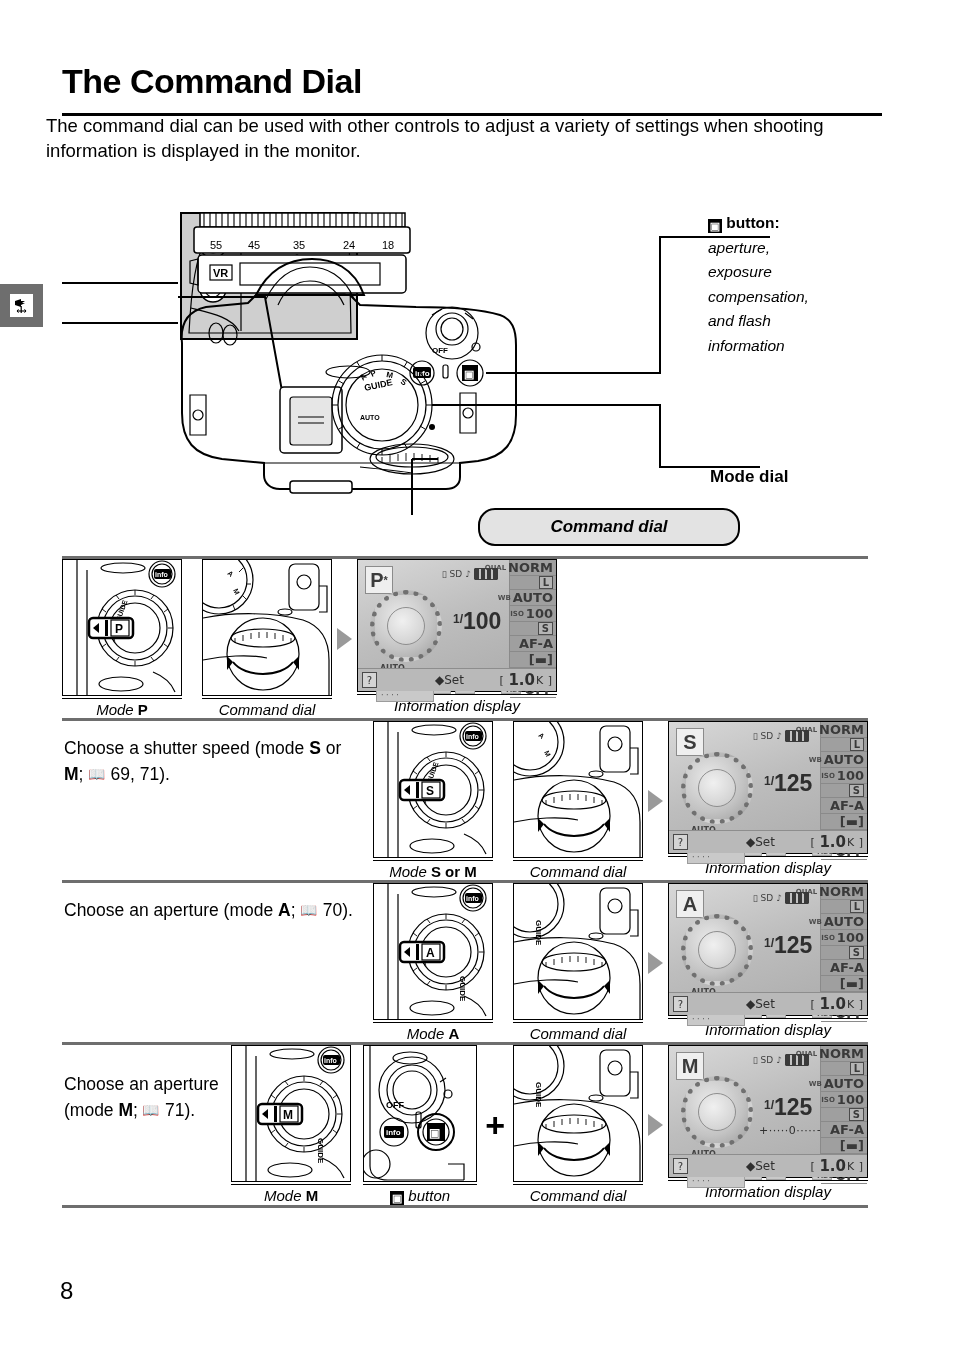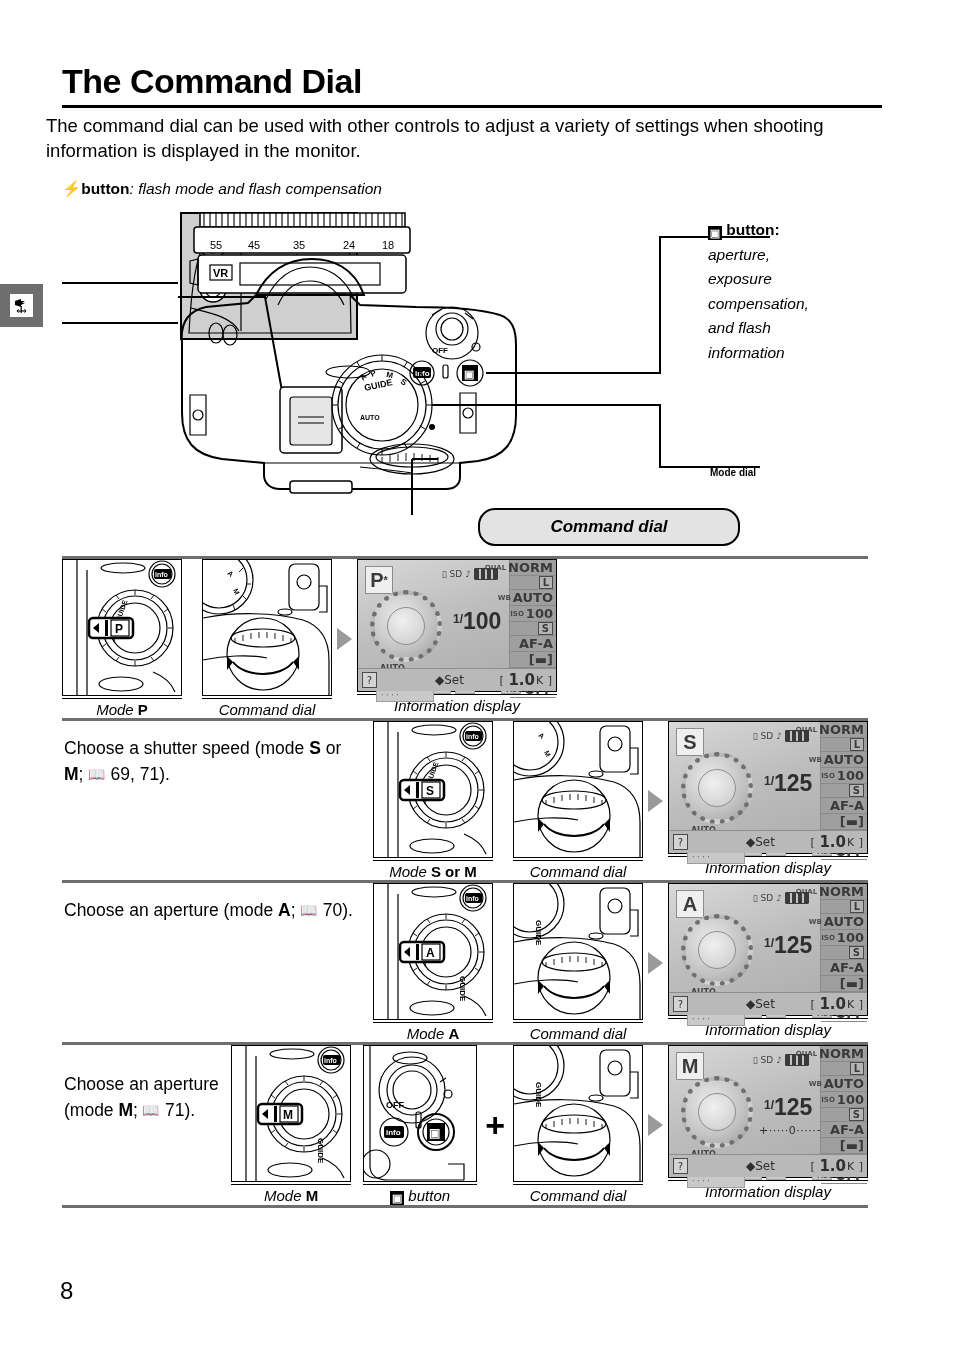--- a/index.html
+++ b/index.html
@@ -20,54 +20,54 @@
   }
   .chapter-tab .glyph{
     width:23px;height:23px;background:#fff;display:flex;
     align-items:center;justify-content:center;font-size:17px;line-height:1;color:#000;
   }
 
   
   h1.title{
     position:absolute;left:62px;top:62px;width:820px;
     margin:0;font-size:34px;font-weight:bold;letter-spacing:-0.5px;
-    border-bottom:3px solid #000;padding-bottom:4px;
+    border-bottom:3px solid #000;padding-bottom:12px;
   }
   p.intro{
     position:absolute;left:46px;top:113px;width:790px;margin:0;
     font-size:18.5px;line-height:25px;
   }
   .flash-line{
     position:absolute;left:62px;top:180px;font-size:15.5px;font-style:italic;
   }
   .flash-line b{font-style:normal;}
   .flash-line .bolt{font-style:normal;font-weight:bold;}
 
   
   .ann-left{
     position:absolute;left:62px;top:366px;width:290px;
     font-size:15.5px;line-height:24px;font-style:italic;
   }
   .ann-left b{font-style:normal;}
   .ann-right{
-    position:absolute;left:708px;top:218px;width:180px;
+    position:absolute;left:708px;top:211px;width:180px;
     font-size:15.5px;line-height:24.5px;font-style:italic;
   }
   .ann-right b{font-style:normal;}
   .ebtn-glyph{
     display:inline-block;width:14px;height:14px;background:#000;color:#fff;
     font-style:normal;font-weight:bold;font-size:11px;line-height:14px;
     text-align:center;vertical-align:-2px;
   }
 
   
   .diagram{position:absolute;left:60px;top:205px;width:830px;height:340px;}
 
   .mode-dial-label{
-    position:absolute;left:710px;top:467px;font-size:10px;font-weight:bold;
+    position:absolute;left:710px;top:467px;font-size:17px;font-weight:bold;
   }
   .command-dial-pill{
     position:absolute;left:478px;top:508px;width:258px;height:34px;
     border:2px solid #000;border-radius:17px;background:#e3e3e3;
     display:flex;align-items:center;justify-content:center;
     font-size:17px;font-style:italic;font-weight:bold;
   }
 
   
   .tbl{position:absolute;left:62px;top:556px;width:806px;}
@@ -205,23 +205,20 @@
         <rect x="8.6" y="10" width="1.2" height="7" fill="#000"></rect>
         <path d="M5 15 L14 15" stroke="#000" stroke-width="1.1" fill="none"></path>
         <path d="M5 15 L6.5 13.3 M14 15 L12.5 13.3 M5 15 L6.5 16.7 M14 15 L12.5 16.7" stroke="#000" stroke-width="1" fill="none"></path>
       </svg>
     </div>
   </div>
 
   <h1 class="title">The Command Dial</h1>
   <p class="intro">The command dial can be used with other controls to adjust a variety of settings when shooting information is displayed in the monitor.</p>
 
-  <div class="flash-line">
-    <span class="bolt">⚡</span><b>button</b><span>: flash mode and flash compensation</span>
-  </div>
 
   <div class="diagram">
     <svg width="830" height="340" viewBox="0 0 830 340">
 
       <rect x="121" y="8" width="176" height="126" fill="#cfcfcf" stroke="#000" stroke-width="2"></rect>
 
       <g transform="translate(121,8)">
         <path class="ln-thin" d="M8 120 C10 80 14 40 30 16 L70 6 L150 8 L168 18 L170 120 Z" fill="#fff"></path>
         <path class="ln-thin" d="M60 12 L60 118"></path>
         <path class="ln-thin" d="M100 14 L135 10 L138 26 L103 30 Z" fill="#fff"></path>

